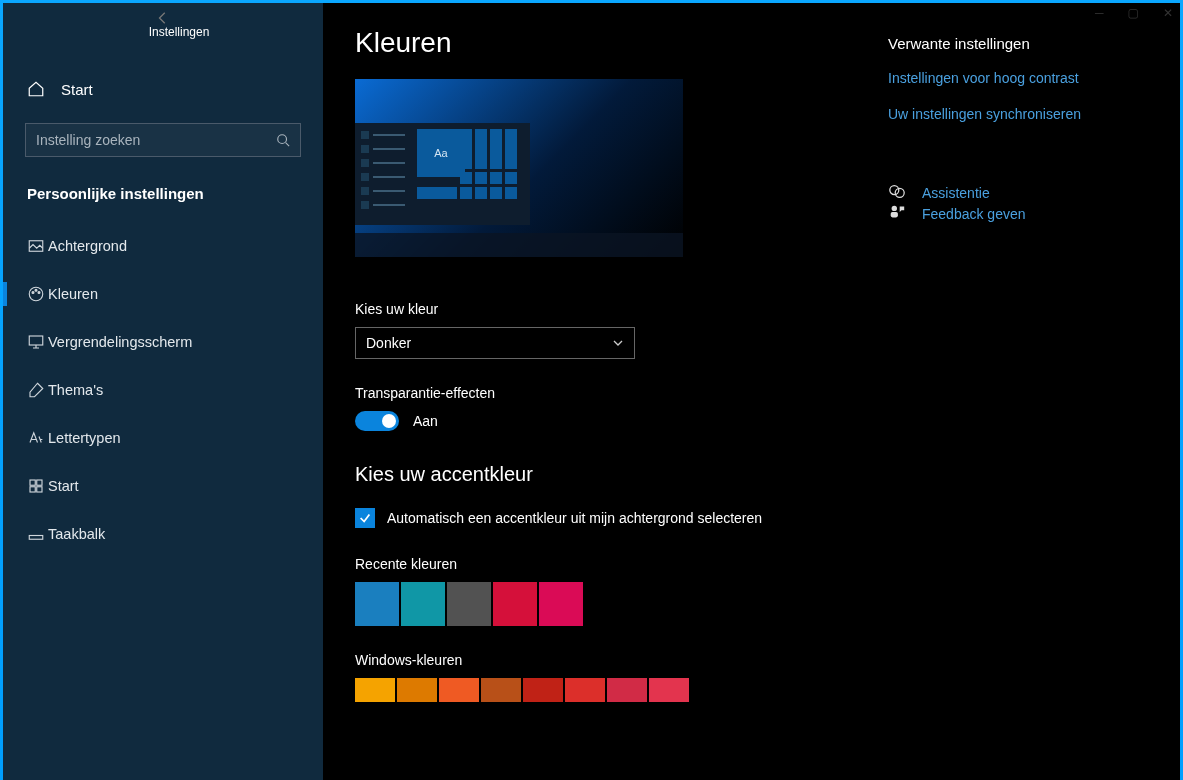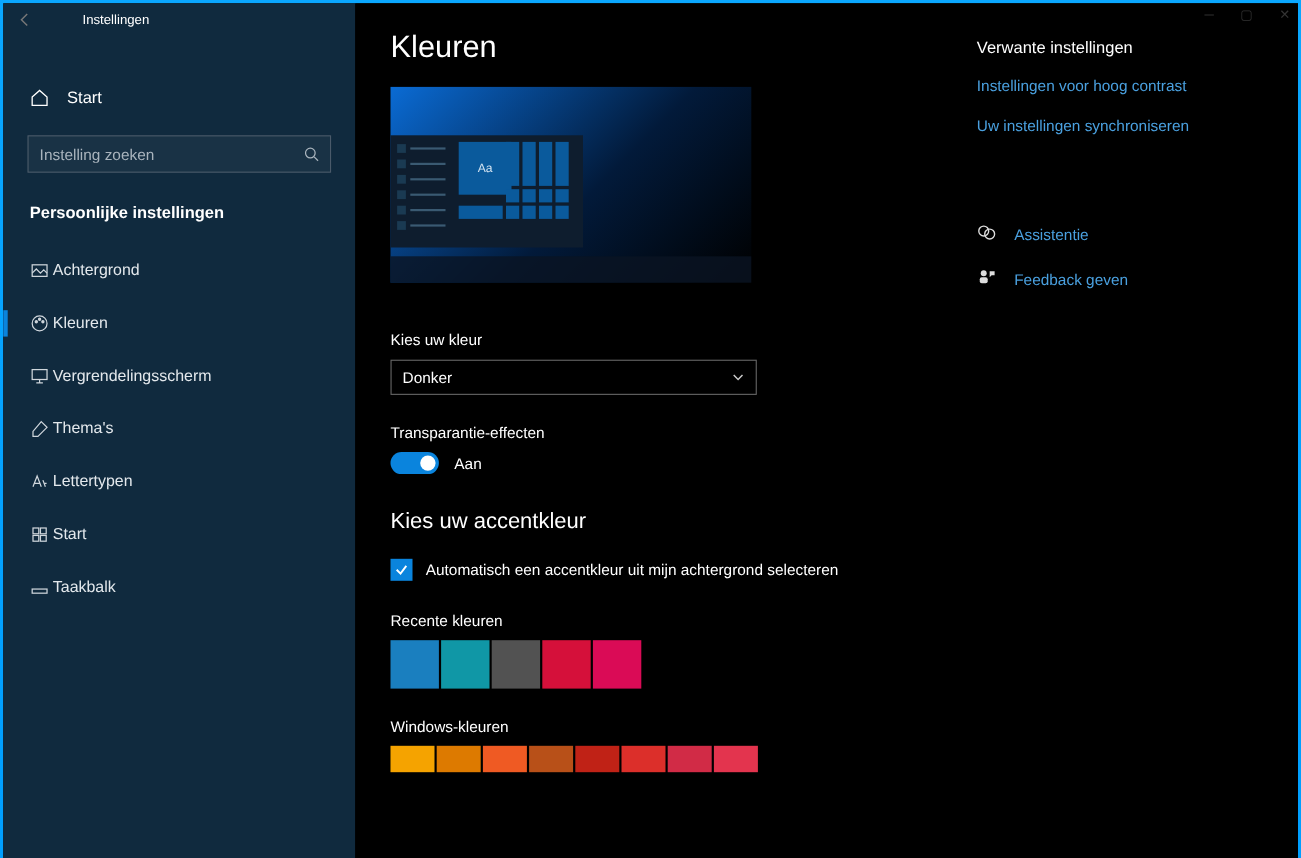--- a/index.html
+++ b/index.html
@@ -25,24 +25,25 @@
   .sidebar {
     width: 320px;
     background: #102a3e;
     display: flex;
     flex-direction: column;
     padding-top: 8px;
     flex-shrink: 0;
   }
   .titlebar {
     display: flex;
-    align-items: flex-start;
+    align-items: center;
     height: 32px;
     font-size: 12px;
     color: #e6e6e6;
+    flex-direction: column;
   }
   .back-btn {
     width: 40px;
     display: flex;
     align-items: center;
     justify-content: center;
     color: #bbb;
   }
   .titlebar-text { margin-left: 32px; color: #fff; font-size: 12px; }
   .home-row {
@@ -180,21 +181,21 @@
   .tile { background: #0a5a9c; }
   .tile-big {
     grid-column: 1; grid-row: 1 / span 2;
     display: flex; align-items: center; justify-content: center;
     font-size: 11px; color: #d3e4f2;
     width: 48px; height: 48px;
   }
   
   .section-label { font-size: 14px; color: #fff; margin-bottom: 10px; }
   .dropdown {
-    width: 333px;
+    width: 280px;
     height: 32px;
     border: 1px solid #666;
     background: #000;
     display: flex;
     align-items: center;
     justify-content: space-between;
     padding: 0 10px;
     margin-bottom: 26px;
     cursor: pointer;
   }
@@ -231,21 +232,20 @@
     display: block;
     color: #4aa0df;
     font-size: 14px;
     margin-bottom: 20px;
     cursor: pointer;
   }
   .help-row {
     display: flex;
     align-items: center;
     gap: 16px;
-    margin-top: 20px;
     color: #4aa0df;
     font-size: 14px;
     cursor: pointer;
   }
   .help-row .icon { color: #fff; width: 18px; }
   .win-controls {
     position: absolute;
     top: 6px;
     right: 10px;
     display: flex;

